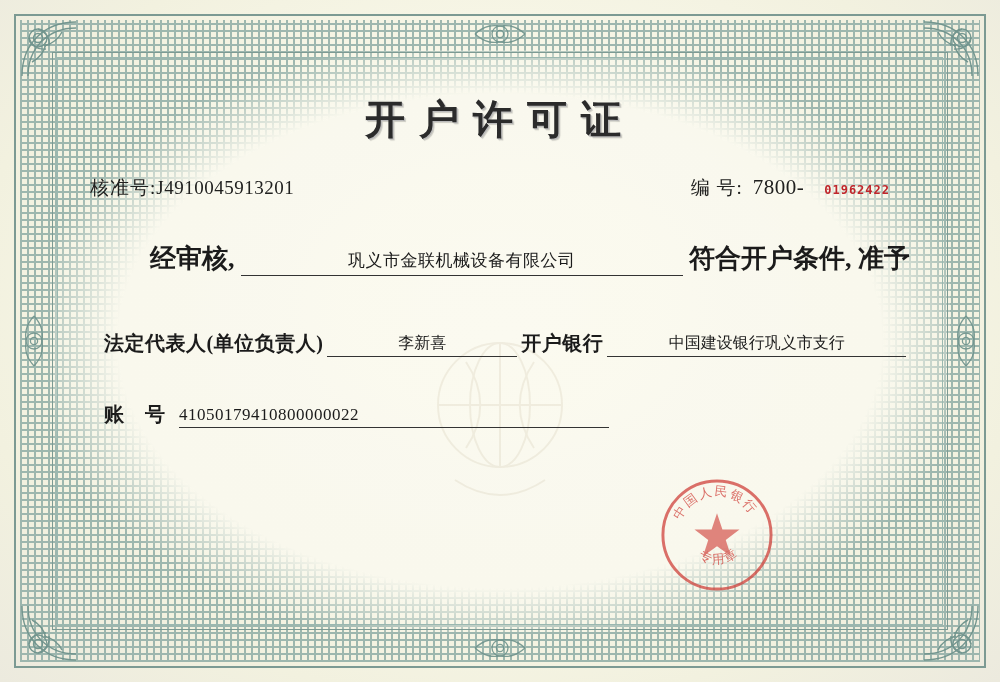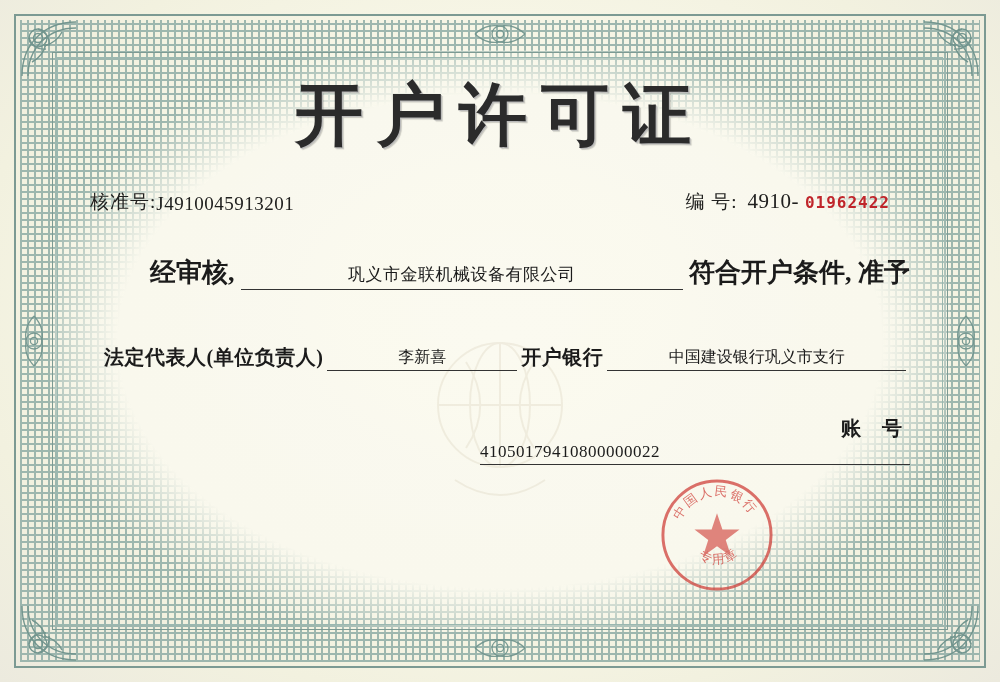--- a/index.html
+++ b/index.html
@@ -90,54 +90,55 @@
   }
   .watermark svg { width: 100%; height: 100%; }
 
   
   .content {
     position: absolute;
     left: 90px; top: 70px; right: 90px; bottom: 70px;
   }
   .title {
     text-align: center;
+    margin-top: 22px;
     font-family: "DejaVu Serif", serif;
-    font-size: 68px;
+    font-size: 40px;
     font-weight: bold;
     letter-spacing: 14px;
     color: #2b2b2b;
     text-shadow: 1px 1px 0 #b9b9b9, 2px 2px 1px rgba(0,0,0,.18);
   }
   .row-approval {
     margin-top: 28px;
     display: flex;
     justify-content: space-between;
     align-items: baseline;
     font-size: 19px;
     color: #20201f;
   }
-  .approval-left { display: flex; align-items: flex-end; }
+  .approval-left { display: flex; align-items: center; }
   .approval-left .lbl { letter-spacing: 1px; }
   .approval-left .val {
     font-family: "Liberation Serif", serif;
     font-size: 19px;
     letter-spacing: .5px;
   }
   .approval-right { display: flex; align-items: baseline; margin-right: 20px; }
   .approval-right .lbl { letter-spacing: 1px; }
   .approval-right .num-prefix {
     margin-left: 10px;
     font-size: 21px;
     letter-spacing: .5px;
   }
   .approval-right .num-red {
-    margin-left: 6px;
+    margin-left: 20px;
     color: #c0262b;
     font-family: "DejaVu Sans Mono", monospace;
-    font-size: 16px;
+    font-size: 12px;
     font-weight: bold;
     letter-spacing: 1px;
   }
 
   .para {
     margin-top: 40px;
     font-size: 26px;
     font-weight: bold;
     color: #1b1b1b;
     display: flex;
@@ -187,21 +188,20 @@
   .bank-fill { flex: 1; }
 
   .row-account {
     margin-top: 44px;
     display: flex;
     align-items: flex-end;
     font-size: 20px;
     font-weight: bold;
     color: #1b1b1b;
     padding-left: 14px;
-    flex-direction: column;
   }
   .row-account .lbl { white-space: nowrap; letter-spacing: 8px; }
   .row-account .fill {
     width: 430px;
     border-bottom: 1.2px solid #333;
     margin-left: 6px;
     padding-bottom: 2px;
     font-weight: normal;
     font-size: 17px;
     letter-spacing: .5px;
@@ -353,21 +353,21 @@
 
     <div class="title">开户许可证</div>
 
     <div class="row-approval">
       <div class="approval-left">
         <span class="lbl">核准号:</span>
         <span class="val">J4910045913201</span>
       </div>
       <div class="approval-right">
         <span class="lbl">编 号:</span>
-        <span class="num-prefix">4910-</span>
+        <span class="num-prefix">7800-</span>
         <span class="num-red">01962422</span>
       </div>
     </div>
 
     <div class="para">
       <span>经审核,</span>
       <span class="fill">
         <span>巩义市金联机械设备有限公司</span>
       </span>
       <span>符合开户条件, 准予</span>

